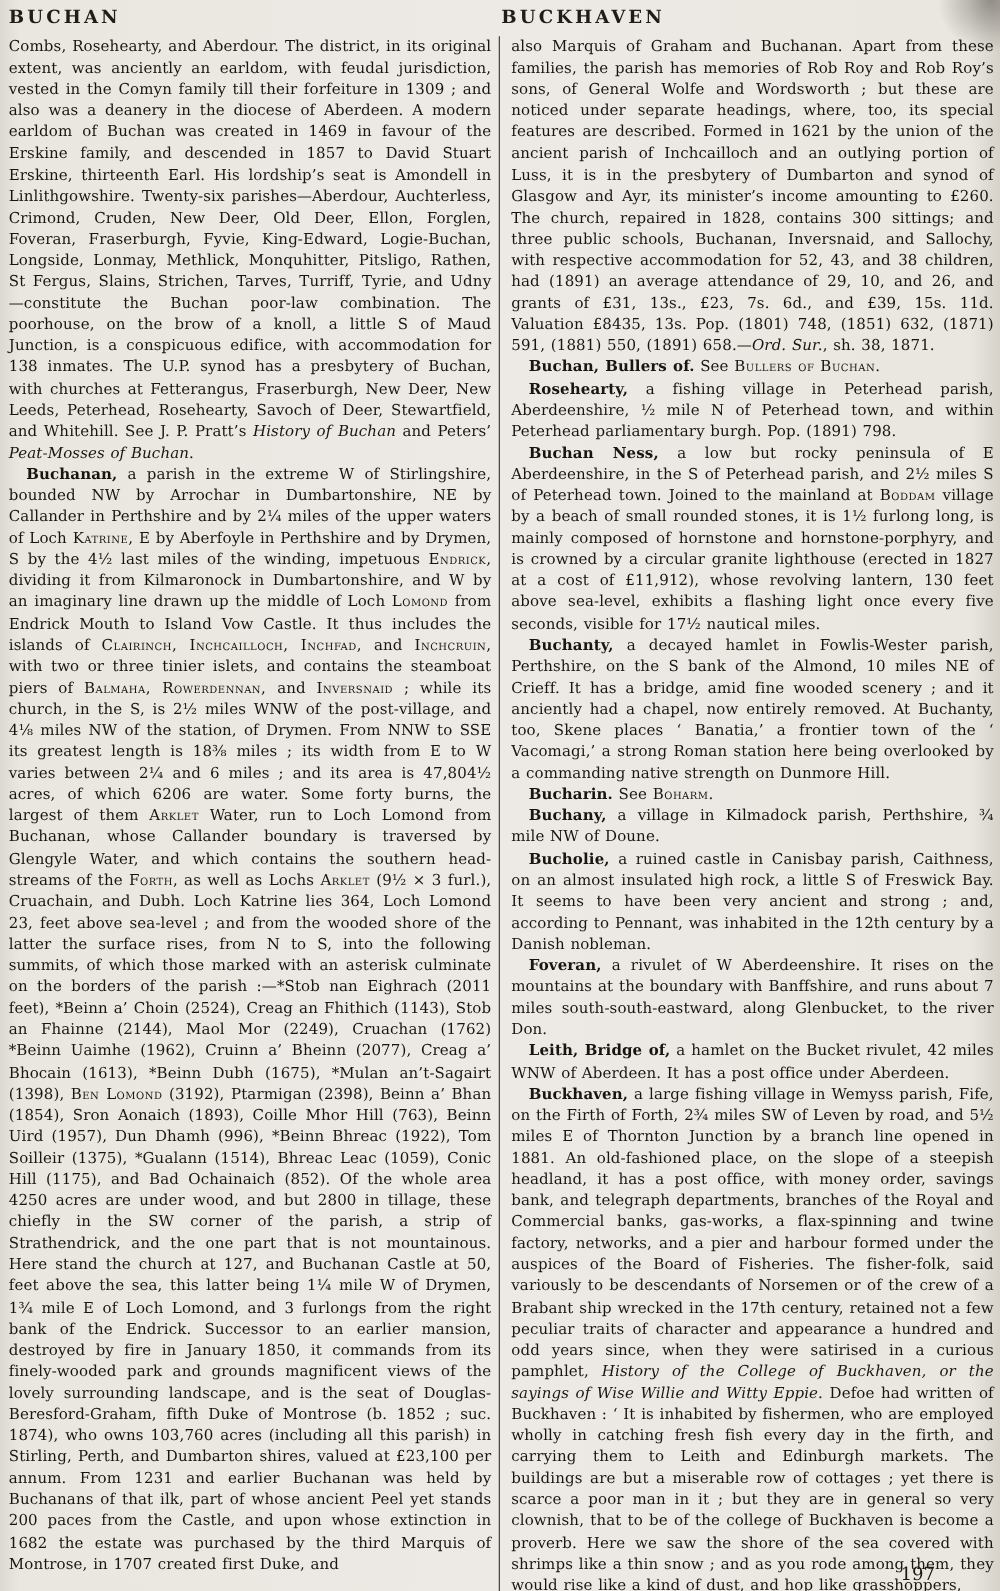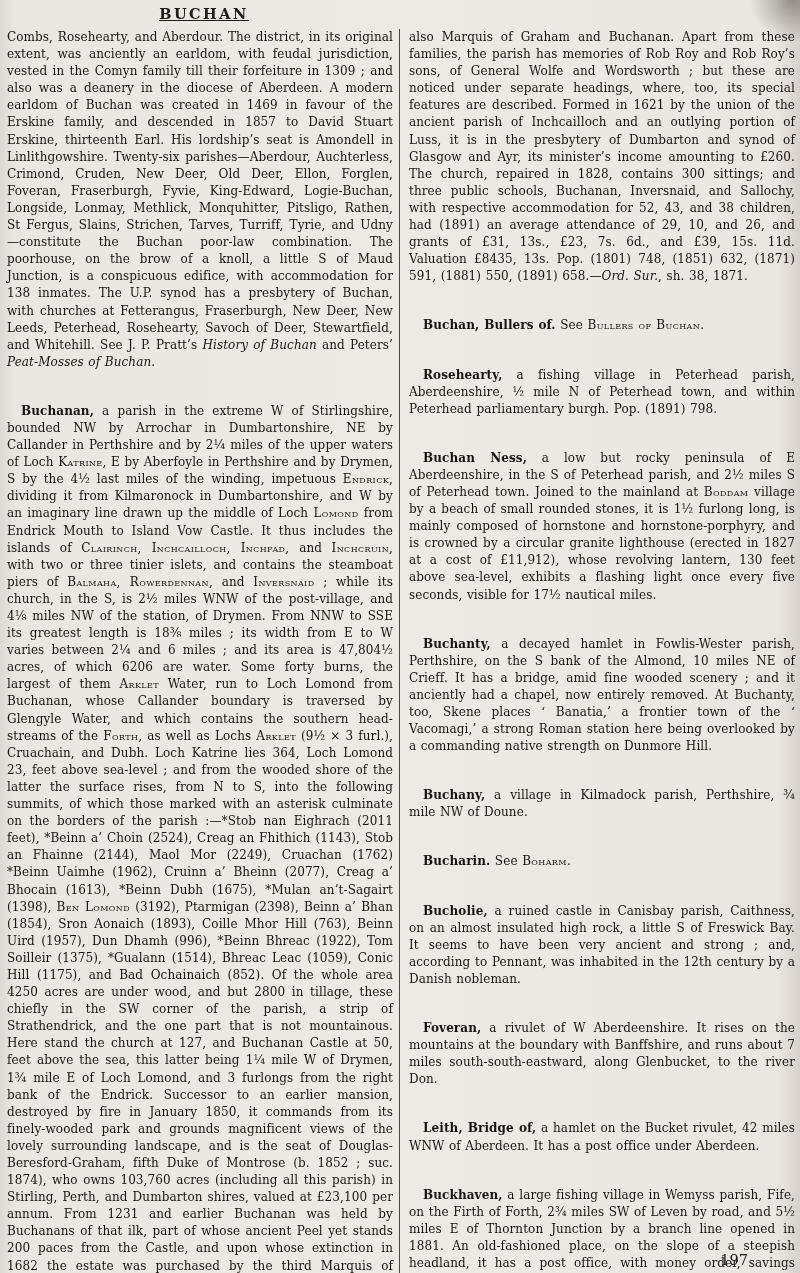--- a/index.html
+++ b/index.html
@@ -7,55 +7,56 @@
     width:800px;height:1273px;overflow:hidden;position:relative;
     background:
       radial-gradient(circle at 99% 0%, rgba(55,50,45,.45), rgba(55,50,45,0) 42px),
       linear-gradient(90deg,#ddd9d2 0,#eae7e1 2%,#edeae5 50%,#eae7e1 97%,#d6d2ca 100%);
     font-family:"DejaVu Serif","Liberation Serif",serif;
     color:#17150f;
     -webkit-font-smoothing:antialiased;
   }
   .page{padding:5px 5px 0 7px;}
   .headers{display:flex;margin-bottom:7px;}
-  .headers .hcell{width:50%;text-align:center;font-weight:bold;
-    font-size:14.5px;letter-spacing:2.5px;color:#201d16;text-decoration:underline;}
+  .headers .hcell{width:50%;text-align:left;font-weight:bold;
+    font-size:14.5px;letter-spacing:2.5px;color:#201d16;}
   .columns{display:flex;align-items:stretch;}
   .col{width:386px;}
   .col-left{padding-right:6px;}
   .col-right{border-left:1.6px solid #4a463e;padding-left:9px;}
   p.para{margin:0;text-align:justify;font-size:12px;line-height:17.1px;
     word-spacing:.6px;letter-spacing:.1px;}
-  p.para.indent{text-indent:14px;margin-top:32px;}
+  p.para.indent{text-indent:14px;}
   .seg-bold{font-weight:bold;}
   .seg-italic{font-style:italic;}
   .seg-sc{font-variant:small-caps;letter-spacing:.4px;}
   .page-number{position:absolute;right:52px;bottom:5px;font-size:14.5px;
     font-weight:500;color:#1c1914;}
 </style>
 </head>
 <body>
 
 <div class="page">
   <div class="headers">
     <div class="hcell">BUCHAN</div>
+    <div class="hcell">BUCKHAVEN</div>
   </div>
   <div class="columns">
     <div class="col col-left">
         <p class="para"><span class="seg-plain">Combs, Rosehearty, and Aberdour.  The district, in its original extent, was anciently an earldom, with feudal jurisdiction, vested in the Comyn family till their forfeiture in 1309 ; and also was a deanery in the diocese of Aberdeen.  A modern earldom of Buchan was created in 1469 in favour of the Erskine family, and descended in 1857 to David Stuart Erskine, thirteenth Earl.  His lordship’s seat is Amondell in Linlithgowshire.  Twenty-six parishes—Aberdour, Auchterless, Crimond, Cruden, New Deer, Old Deer, Ellon, Forglen, Foveran, Fraserburgh, Fyvie, King-Edward, Logie-Buchan, Longside, Lonmay, Methlick, Monquhitter, Pitsligo, Rathen, St Fergus, Slains, Strichen, Tarves, Turriff, Tyrie, and Udny —constitute the Buchan poor-law combination.  The poorhouse, on the brow of a knoll, a little S of Maud Junction, is a conspicuous edifice, with accommodation for 138 inmates.  The U.P. synod has a presbytery of Buchan, with churches at Fetterangus, Fraserburgh, New Deer, New Leeds, Peterhead, Rosehearty, Savoch of Deer, Stewartfield, and Whitehill.  See J. P. Pratt’s </span><span class="seg-italic">History of Buchan</span><span class="seg-plain"> and Peters’ </span><span class="seg-italic">Peat-Mosses of Buchan</span><span class="seg-plain">.</span></p>
         <p class="para indent"><span class="seg-bold">Buchanan,</span><span class="seg-plain"> a parish in the extreme W of Stirlingshire, bounded NW by Arrochar in Dumbartonshire, NE by Callander in Perthshire and by 2¼ miles of the upper waters of Loch </span><span class="seg-sc">Katrine</span><span class="seg-plain">, E by Aberfoyle in Perthshire and by Drymen, S by the 4½ last miles of the winding, impetuous </span><span class="seg-sc">Endrick</span><span class="seg-plain">, dividing it from Kilmaronock in Dumbartonshire, and W by an imaginary line drawn up the middle of Loch </span><span class="seg-sc">Lomond</span><span class="seg-plain"> from Endrick Mouth to Island Vow Castle.  It thus includes the islands of </span><span class="seg-sc">Clairinch, Inchcailloch, Inchfad,</span><span class="seg-plain"> and </span><span class="seg-sc">Inchcruin</span><span class="seg-plain">, with two or three tinier islets, and contains the steamboat piers of </span><span class="seg-sc">Balmaha, Rowerdennan,</span><span class="seg-plain"> and </span><span class="seg-sc">Inversnaid</span><span class="seg-plain"> ; while its church, in the S, is 2½ miles WNW of the post-village, and 4⅛ miles NW of the station, of Drymen.  From NNW to SSE its greatest length is 18⅜ miles ; its width from E to W varies between 2¼ and 6 miles ; and its area is 47,804½ acres, of which 6206 are water.  Some forty burns, the largest of them </span><span class="seg-sc">Arklet</span><span class="seg-plain"> Water, run to Loch Lomond from Buchanan, whose Callander boundary is traversed by Glengyle Water, and which contains the southern head-streams of the </span><span class="seg-sc">Forth</span><span class="seg-plain">, as well as Lochs </span><span class="seg-sc">Arklet</span><span class="seg-plain"> (9½ × 3 furl.), Cruachain, and Dubh.  Loch Katrine lies 364, Loch Lomond 23, feet above sea-level ; and from the wooded shore of the latter the surface rises, from N to S, into the following summits, of which those marked with an asterisk culminate on the borders of the parish :—*Stob nan Eighrach (2011 feet), *Beinn a’ Choin (2524), Creag an Fhithich (1143), Stob an Fhainne (2144), Maol Mor (2249), Cruachan (1762) *Beinn Uaimhe (1962), Cruinn a’ Bheinn (2077), Creag a’ Bhocain (1613), *Beinn Dubh (1675), *Mulan an’t-Sagairt (1398), </span><span class="seg-sc">Ben Lomond</span><span class="seg-plain"> (3192), Ptarmigan (2398), Beinn a’ Bhan (1854), Sron Aonaich (1893), Coille Mhor Hill (763), Beinn Uird (1957), Dun Dhamh (996), *Beinn Bhreac (1922), Tom Soilleir (1375), *Gualann (1514), Bhreac Leac (1059), Conic Hill (1175), and Bad Ochainaich (852).  Of the whole area 4250 acres are under wood, and but 2800 in tillage, these chiefly in the SW corner of the parish, a strip of Strathendrick, and the one part that is not mountainous.  Here stand the church at 127, and Buchanan Castle at 50, feet above the sea, this latter being 1¼ mile W of Drymen, 1¾ mile E of Loch Lomond, and 3 furlongs from the right bank of the Endrick.  Successor to an earlier mansion, destroyed by fire in January 1850, it commands from its finely-wooded park and grounds magnificent views of the lovely surrounding landscape, and is the seat of Douglas-Beresford-Graham, fifth Duke of Montrose (b. 1852 ; suc. 1874), who owns 103,760 acres (including all this parish) in Stirling, Perth, and Dumbarton shires, valued at £23,100 per annum.  From 1231 and earlier Buchanan was held by Buchanans of that ilk, part of whose ancient Peel yet stands 200 paces from the Castle, and upon whose extinction in 1682 the estate was purchased by the third Marquis of Montrose, in 1707 created first Duke, and</span></p>
       </div>
     <div class="col col-right">
         <p class="para"><span class="seg-plain">also Marquis of Graham and Buchanan.  Apart from these families, the parish has memories of Rob Roy and Rob Roy’s sons, of General Wolfe and Wordsworth ; but these are noticed under separate headings, where, too, its special features are described.  Formed in 1621 by the union of the ancient parish of Inchcailloch and an outlying portion of Luss, it is in the presbytery of Dumbarton and synod of Glasgow and Ayr, its minister’s income amounting to £260.  The church, repaired in 1828, contains 300 sittings; and three public schools, Buchanan, Inversnaid, and Sallochy, with respective accommodation for 52, 43, and 38 children, had (1891) an average attendance of 29, 10, and 26, and grants of £31, 13s., £23, 7s. 6d., and £39, 15s. 11d.  Valuation £8435, 13s.  Pop. (1801) 748, (1851) 632, (1871) 591, (1881) 550, (1891) 658.—</span><span class="seg-italic">Ord. Sur.</span><span class="seg-plain">, sh. 38, 1871.</span></p>
         <p class="para indent"><span class="seg-bold">Buchan, Bullers of.</span><span class="seg-plain">  See </span><span class="seg-sc">Bullers of Buchan</span><span class="seg-plain">.</span></p>
         <p class="para indent"><span class="seg-bold">Rosehearty,</span><span class="seg-plain"> a fishing village in Peterhead parish, Aberdeenshire, ½ mile N of Peterhead town, and within Peterhead parliamentary burgh.  Pop. (1891) 798.</span></p>
         <p class="para indent"><span class="seg-bold">Buchan Ness,</span><span class="seg-plain"> a low but rocky peninsula of E Aberdeenshire, in the S of Peterhead parish, and 2½ miles S of Peterhead town.  Joined to the mainland at </span><span class="seg-sc">Boddam</span><span class="seg-plain"> village by a beach of small rounded stones, it is 1½ furlong long, is mainly composed of hornstone and hornstone-porphyry, and is crowned by a circular granite lighthouse (erected in 1827 at a cost of £11,912), whose revolving lantern, 130 feet above sea-level, exhibits a flashing light once every five seconds, visible for 17½ nautical miles.</span></p>
         <p class="para indent"><span class="seg-bold">Buchanty,</span><span class="seg-plain"> a decayed hamlet in Fowlis-Wester parish, Perthshire, on the S bank of the Almond, 10 miles NE of Crieff.  It has a bridge, amid fine wooded scenery ; and it anciently had a chapel, now entirely removed.  At Buchanty, too, Skene places ‘ Banatia,’ a frontier town of the ‘ Vacomagi,’ a strong Roman station here being overlooked by a commanding native strength on Dunmore Hill.</span></p>
+        <p class="para indent"><span class="seg-bold">Bucharin.</span><span class="seg-plain">  See </span><span class="seg-sc">Boharm</span><span class="seg-plain">.</span></p>
         <p class="para indent"><span class="seg-bold">Buchany,</span><span class="seg-plain"> a village in Kilmadock parish, Perthshire, ¾ mile NW of Doune.</span></p>
-        <p class="para indent"><span class="seg-bold">Bucharin.</span><span class="seg-plain">  See </span><span class="seg-sc">Boharm</span><span class="seg-plain">.</span></p>
         <p class="para indent"><span class="seg-bold">Bucholie,</span><span class="seg-plain"> a ruined castle in Canisbay parish, Caithness, on an almost insulated high rock, a little S of Freswick Bay.  It seems to have been very ancient and strong ; and, according to Pennant, was inhabited in the 12th century by a Danish nobleman.</span></p>
         <p class="para indent"><span class="seg-bold">Foveran,</span><span class="seg-plain"> a rivulet of W Aberdeenshire.  It rises on the mountains at the boundary with Banffshire, and runs about 7 miles south-south-eastward, along Glenbucket, to the river Don.</span></p>
         <p class="para indent"><span class="seg-bold">Leith, Bridge of,</span><span class="seg-plain"> a hamlet on the Bucket rivulet, 42 miles WNW of Aberdeen.  It has a post office under Aberdeen.</span></p>
         <p class="para indent"><span class="seg-bold">Buckhaven,</span><span class="seg-plain"> a large fishing village in Wemyss parish, Fife, on the Firth of Forth, 2¾ miles SW of Leven by road, and 5½ miles E of Thornton Junction by a branch line opened in 1881.  An old-fashioned place, on the slope of a steepish headland, it has a post office, with money order, savings bank, and telegraph departments, branches of the Royal and Commercial banks, gas-works, a flax-spinning and twine factory, networks, and a pier and harbour formed under the auspices of the Board of Fisheries.  The fisher-folk, said variously to be descendants of Norsemen or of the crew of a Brabant ship wrecked in the 17th century, retained not a few peculiar traits of character and appearance a hundred and odd years since, when they were satirised in a curious pamphlet, </span><span class="seg-italic">History of the College of Buckhaven, or the sayings of Wise Willie and Witty Eppie.</span><span class="seg-plain">  Defoe had written of Buckhaven : ‘ It is inhabited by fishermen, who are employed wholly in catching fresh fish every day in the firth, and carrying them to Leith and Edinburgh markets.  The buildings are but a miserable row of cottages ; yet there is scarce a poor man in it ; but they are in general so very clownish, that to be of the college of Buckhaven is become a proverb.  Here we saw the shore of the sea covered with shrimps like a thin snow ; and as you rode among them, they would rise like a kind of dust, and hop like grasshoppers,</span></p>
       </div>
   </div>
 </div>
 <div class="page-number">197</div>
 
 </body></html>

